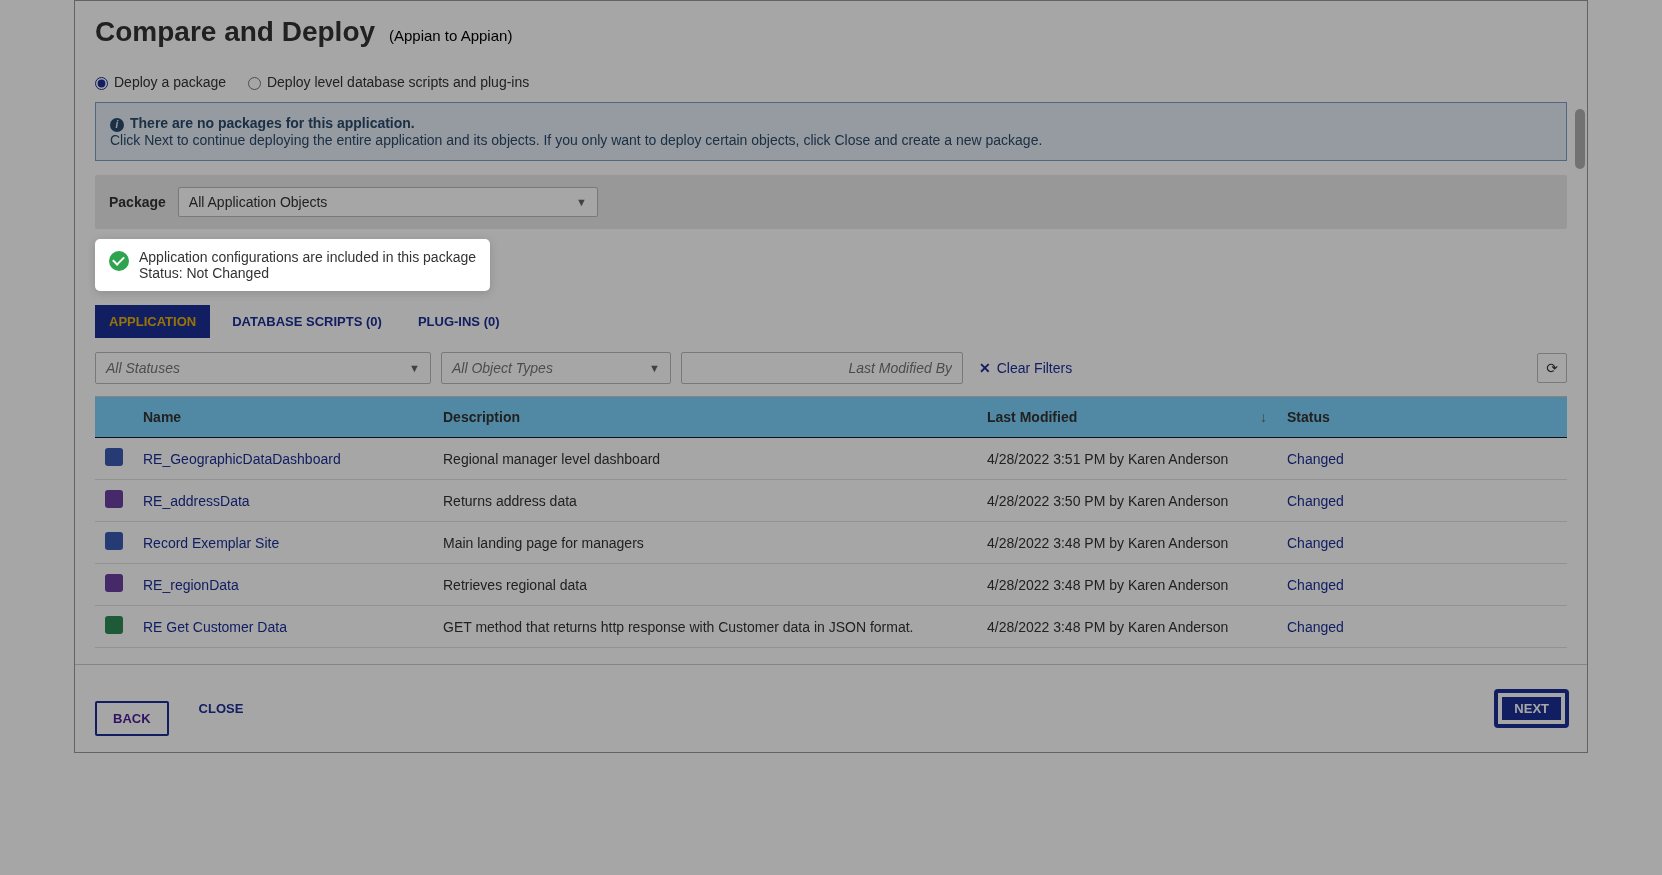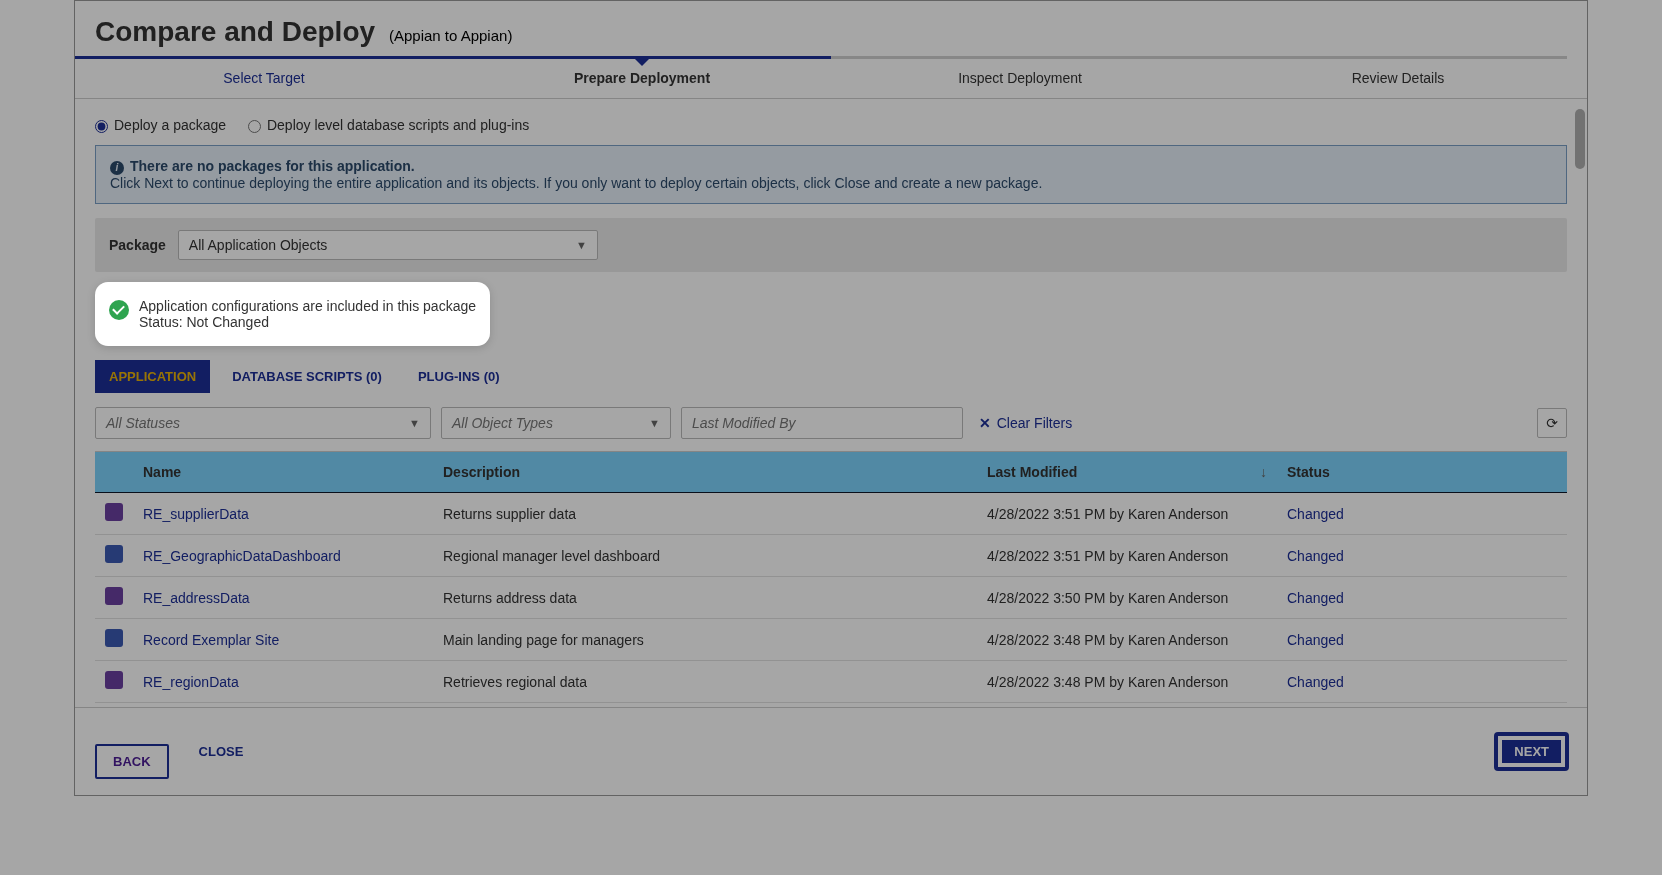--- a/index.html
+++ b/index.html
@@ -21,32 +21,32 @@
 .radio-row { padding: 8px 0 12px; }
 .radio-row label { margin-right: 18px; font-size:14px; }
 .radio-row input { accent-color:#1d2f97; margin-right:6px; vertical-align:middle; }
 .info-banner { border:1px solid #7a9fc5; background:#e5eef7; padding:12px 14px; border-radius:0; margin-bottom:14px; color:#2c4a6b; }
 .info-banner .title-line { font-weight:700; }
 .info-banner .info-icon { display:inline-block; width:14px; height:14px; border-radius:50%; background:#2c4a6b; color:#e5eef7; font-size:10px; text-align:center; line-height:14px; font-weight:bold; font-style:italic; margin-right:6px; }
 .package-bar { background:#eaeaea; padding:12px 14px; display:flex; align-items:center; gap:12px; border-radius:2px; }
 .package-bar label { font-weight:700; }
 .dropdown { display:inline-flex; align-items:center; justify-content:space-between; background:#fff; border:1px solid #bbb; border-radius:2px; padding:6px 10px; min-width:280px; cursor:pointer; }
 .dropdown .caret { font-size:11px; color:#666; }
-.highlight-box { background:#fff; display:inline-flex; align-items:flex-start; gap:10px; padding:16px 14px; margin:10px 0; border-radius:13px; box-shadow:0 2px 8px rgba(0,0,0,0.15); position:relative; z-index:200; }
+.highlight-box { background:#fff; display:inline-flex; align-items:flex-start; gap:10px; padding:10px 14px; margin:10px 0; border-radius:5px; box-shadow:0 2px 8px rgba(0,0,0,0.15); position:relative; z-index:200; }
 .check-icon { width:20px; height:20px; border-radius:50%; background:#2ea44f; position:relative; flex-shrink:0; margin-top:2px; }
 .check-icon::after { content:''; position:absolute; left:6px; top:3px; width:5px; height:9px; border:solid #fff; border-width:0 2px 2px 0; transform:rotate(45deg); }
 .tabs { display:flex; gap:8px; margin:4px 0 14px; }
 .tab { padding:9px 14px; font-size:13px; font-weight:600; color:#1d2f97; cursor:pointer; }
 .tab.active { background:#1d2f97; color:#eab308; }
 .filter-row { display:flex; align-items:center; gap:10px; margin-bottom:12px; }
 .filter-dropdown { display:inline-flex; align-items:center; justify-content:space-between; border:1px solid #bbb; border-radius:2px; padding:7px 10px; background:#fff; cursor:pointer; }
 .filter-dropdown.italic span:first-child { font-style:italic; color:#777; }
 .filter-dropdown .caret { font-size:11px; color:#666; }
 .text-input { border:1px solid #bbb; border-radius:2px; padding:7px 10px; background:#fff; }
-.text-input input { border:none; outline:none; font-style:italic; color:#777; width:260px; font-size:14px; background:transparent; }
+.text-input input { border:none; outline:none; font-style:italic; color:#777; width:260px; font-size:14px; background:transparent;text-align:right; }
 .clear-filters { color:#1d2f97; cursor:pointer; display:inline-flex; align-items:center; gap:6px; margin-left:6px; }
 .clear-filters .x { font-weight:bold; }
 .refresh-btn { margin-left:auto; width:30px; height:30px; border:1px solid #bbb; background:#fff; display:flex; align-items:center; justify-content:center; cursor:pointer; border-radius:2px; }
 .table { width:100%; border-collapse:collapse; }
 .table th { text-align:left; padding:12px 10px; border-bottom:1px solid #0f172a; border-top:1px solid #ccc; font-weight:700; background:#7dd3fc; }
 .table th.sortable .sort-arrow { float:right; color:#666; }
 .table td { padding:10px 10px; border-bottom:1px solid #e0e0e0; vertical-align:middle; }
 .table td.name { color:#1d2f97; cursor:pointer; }
 .table td.status-changed { color:#1d2f97; cursor:pointer; }
 .obj-icon { width:18px; height:18px; border-radius:3px; display:inline-block; }
@@ -68,26 +68,20 @@
 </style>
 </head>
 <body>
 
 <div class="container">
   <div class="header">
     <h1>Compare and Deploy</h1>
     <span class="subtitle">(Appian to Appian)</span>
   </div>
 
-  <div class="stepper">
-    <div class="step completed">Select Target</div>
-    <div class="step active">Prepare Deployment</div>
-    <div class="step">Inspect Deployment</div>
-    <div class="step">Review Details</div>
-  </div>
 
   <div class="content">
     <div class="radio-row">
       <label><input type="radio" name="dep" checked="" style=""><span>Deploy a package</span></label>
       <label><input type="radio" name="dep" style=""><span>Deploy level database scripts and plug-ins</span></label>
     </div>
 
     <div class="info-banner">
       <div class="title-line"><span class="info-icon">i</span><span>There are no packages for this application.</span></div>
       <div>Click Next to continue deploying the entire application and its objects. If you only want to deploy certain objects, click Close and create a new package.</div>
@@ -141,27 +135,20 @@
         <tr>
           <th class="col-icon"></th>
           <th class="col-name">Name</th>
           <th class="col-desc">Description</th>
           <th class="col-mod sortable"><span>Last Modified</span><span class="sort-arrow">↓</span></th>
           <th class="col-status">Status</th>
         </tr>
       </thead>
       <tbody id="table-body">
           <tr>
-            <td><span class="obj-icon icon-purple-code"></span></td>
-            <td class="name">RE_supplierData</td>
-            <td>Returns supplier data</td>
-            <td>4/28/2022 3:51 PM by Karen Anderson</td>
-            <td class="status-changed">Changed</td>
-          </tr>
-          <tr>
             <td><span class="obj-icon icon-indigo-doc"></span></td>
             <td class="name">RE_GeographicDataDashboard</td>
             <td>Regional manager level dashboard</td>
             <td>4/28/2022 3:51 PM by Karen Anderson</td>
             <td class="status-changed">Changed</td>
           </tr>
           <tr>
             <td><span class="obj-icon icon-purple-code"></span></td>
             <td class="name">RE_addressData</td>
             <td>Returns address data</td>

